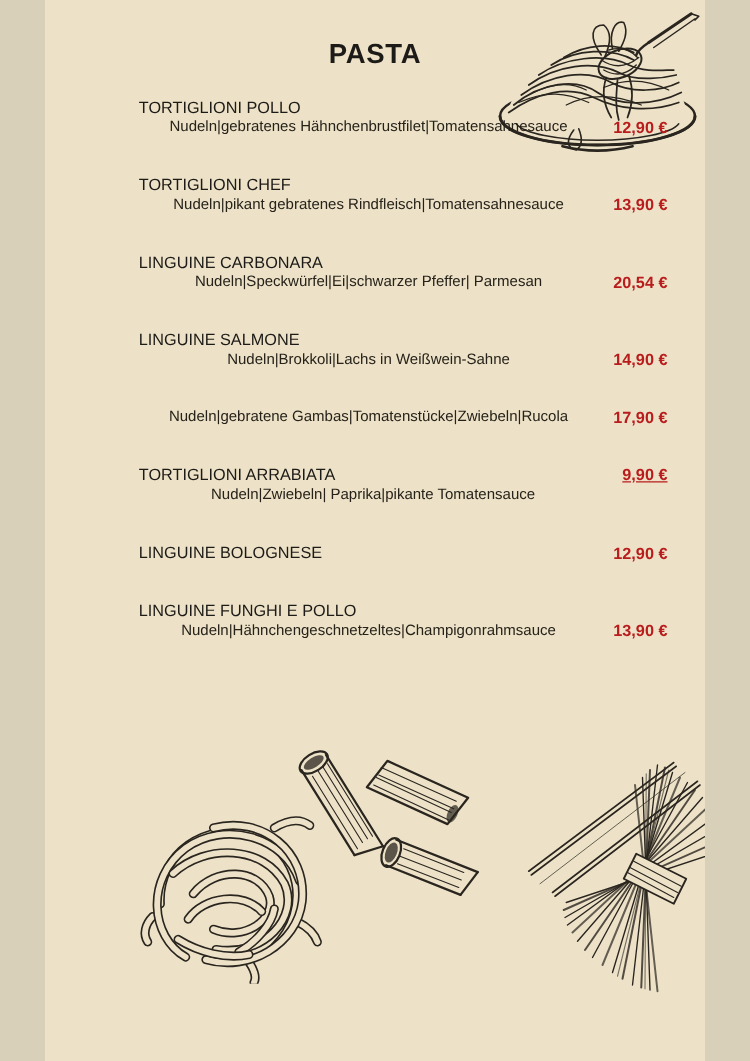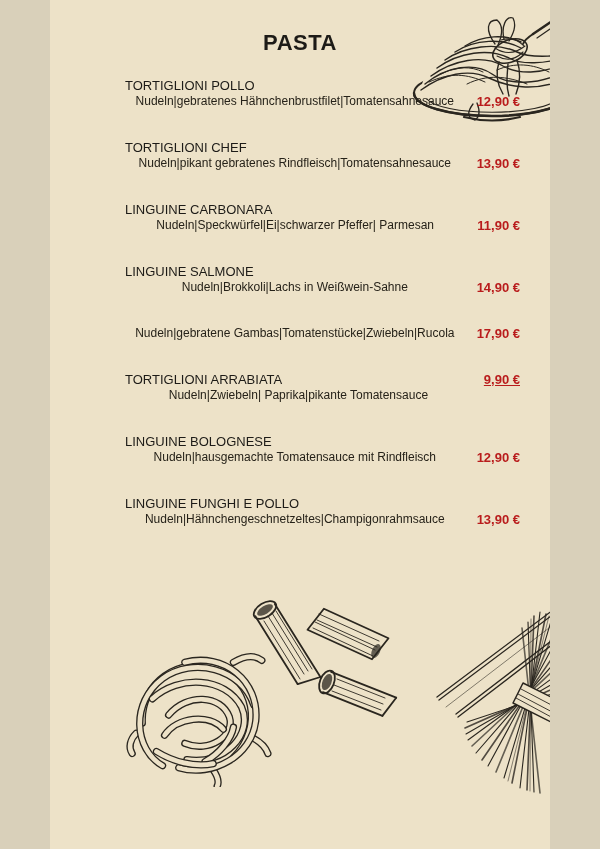--- a/index.html
+++ b/index.html
@@ -4,20 +4,21 @@
 <style>
   html,body { margin:0; padding:0; background:#d9d0ba; }
   .page {
     position:relative;
     width:500px; height:849px;
     margin:0 auto;
     background:#ede2c8;
     color:#1e1c18;
     font-family:"Liberation Sans", sans-serif;
     overflow:hidden;
+    padding-left:28px;
   }
   .page-title {
     position:absolute; top:30px; left:0; right:0;
     margin:0; text-align:center;
     font-size:22px; font-weight:bold; letter-spacing:0.5px;
     color:#1d1b17;
   }
   .menu-list { position:absolute; left:75px; right:30px; top:78px; }
   .menu-item {
     display:grid; grid-template-columns:1fr auto; column-gap:12px;
@@ -102,21 +103,21 @@
       <div class="item-desc">Nudeln|pikant gebratenes Rindfleisch|Tomatensahnesauce</div>
     </div>
     <div class="item-price">13,90 €</div>
   </div>
 
   <div class="menu-item">
     <div class="item-text">
       <div class="item-title">LINGUINE CARBONARA</div>
       <div class="item-desc">Nudeln|Speckwürfel|Ei|schwarzer Pfeffer| Parmesan</div>
     </div>
-    <div class="item-price">11,90 €</div>
+    <div class="item-price">20,54 €</div>
   </div>
 
   <div class="menu-item">
     <div class="item-text">
       <div class="item-title">LINGUINE SALMONE</div>
       <div class="item-desc">Nudeln|Brokkoli|Lachs in Weißwein-Sahne</div>
     </div>
     <div class="item-price">14,90 €</div>
   </div>
 
@@ -131,21 +132,20 @@
     <div class="item-text">
       <div class="item-title">TORTIGLIONI ARRABIATA</div>
       <div class="item-desc">Nudeln|Zwiebeln| Paprika|pikante Tomatensauce</div>
     </div>
     <div class="item-price">9,90 €</div>
   </div>
 
   <div class="menu-item">
     <div class="item-text">
       <div class="item-title">LINGUINE BOLOGNESE</div>
-      <div class="item-desc">Nudeln|hausgemachte Tomatensauce mit Rindfleisch</div>
     </div>
     <div class="item-price">12,90 €</div>
   </div>
 
   <div class="menu-item">
     <div class="item-text">
       <div class="item-title">LINGUINE FUNGHI E POLLO</div>
       <div class="item-desc">Nudeln|Hähnchengeschnetzeltes|Champigonrahmsauce</div>
     </div>
     <div class="item-price">13,90 €</div>

